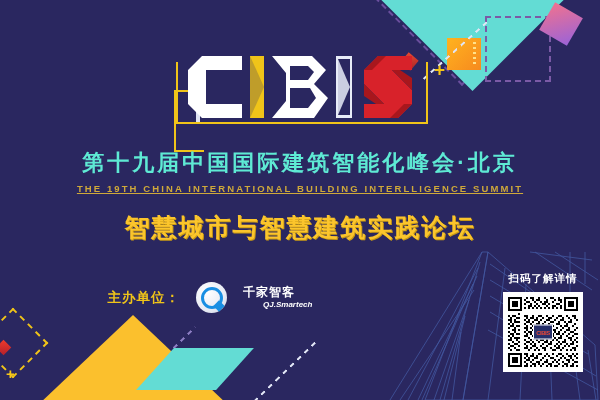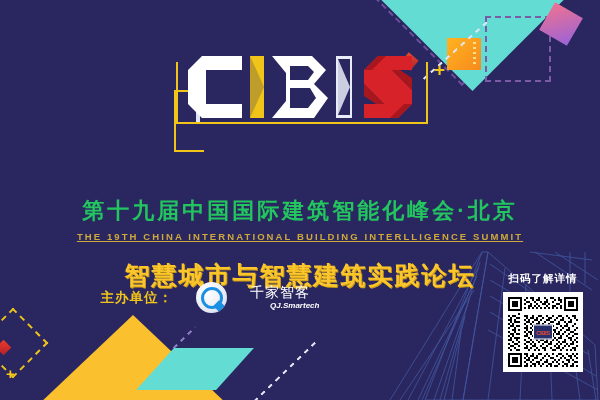--- a/index.html
+++ b/index.html
@@ -111,55 +111,54 @@
   }
   .logo-bracket:before{left:-2px;}
   .logo-bracket:after{right:-2px;}
   .logo-mark{position:absolute;left:186px;top:4px;}
 
   
   #headline{
     position:absolute;left:0;right:0;top:148px;text-align:center;
   }
   .cn-title{
-    color:#22c55e;font-size:22px;font-weight:bold;letter-spacing:3px;
+    color:#5eead4;font-size:22px;font-weight:bold;letter-spacing:3px;
     line-height:30px;
-    margin-top:48px;
   }
   .en-title{
     color:#cfa93a;font-size:9.5px;letter-spacing:2.1px;font-weight:bold;
     margin-top:5px;
     text-decoration:underline;
   }
   .forum-title{
     color:#fbc52c;font-size:25px;font-weight:bold;letter-spacing:2px;
     margin-top:17px;text-shadow:1px 1px 0 #c99a14;
   }
 
   
   #organizer{
     position:absolute;left:0;width:420px;top:282px;
-    display:flex;align-items:center;justify-content:center;gap:23px;
+    display:flex;align-items:center;justify-content:center;gap:16px;
   }
   .org-label{color:#f0c419;font-size:13.5px;font-weight:bold;letter-spacing:1px;}
   .org-logo-circle{
     width:31px;height:31px;border-radius:50%;
     background:radial-gradient(circle at 35% 32%,#ffffff 0%,#e9ecf5 60%,#c9cee0 100%);
     display:flex;align-items:center;justify-content:center;flex:none;
   }
   .org-logo-ring{
     width:16px;height:16px;border-radius:50%;
     border:3.5px solid #1a8fe3;position:relative;
   }
   .org-logo-ring:after{
     content:"";position:absolute;right:-3px;bottom:-4px;
     width:8px;height:8px;background:#1a8fe3;transform:rotate(45deg);
   }
   .org-name-wrap{display:flex;flex-direction:column;line-height:1;}
-  .org-name-cn{color:#ffffff;font-size:14px;font-weight:normal;letter-spacing:1px;}
+  .org-name-cn{color:#ffffff;font-size:12px;font-weight:bold;letter-spacing:1px;}
   .org-name-en{color:#ffffff;font-size:8px;font-weight:bold;font-style:italic;margin-top:3px;padding-left:20px;}
 
   
   #qr-block{
     position:absolute;left:500px;top:272px;width:86px;text-align:center;
   }
   .qr-caption{color:#ffffff;font-size:10.5px;font-weight:bold;letter-spacing:1px;}
   .qr-box{
     width:80px;height:80px;background:#ffffff;margin:6px auto 0;
     padding:3px;box-sizing:border-box;position:relative;

